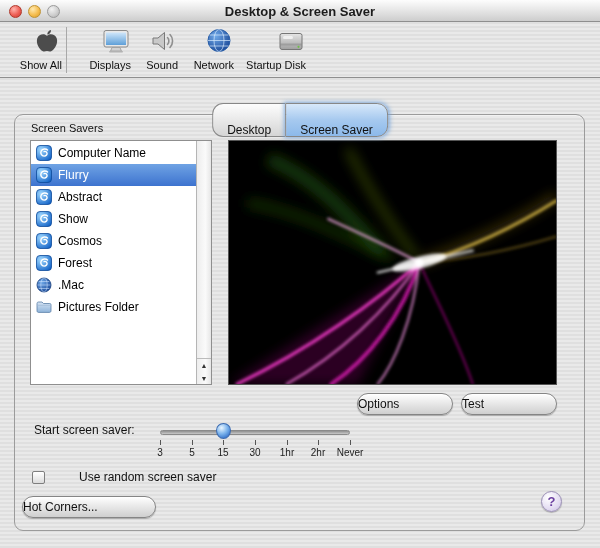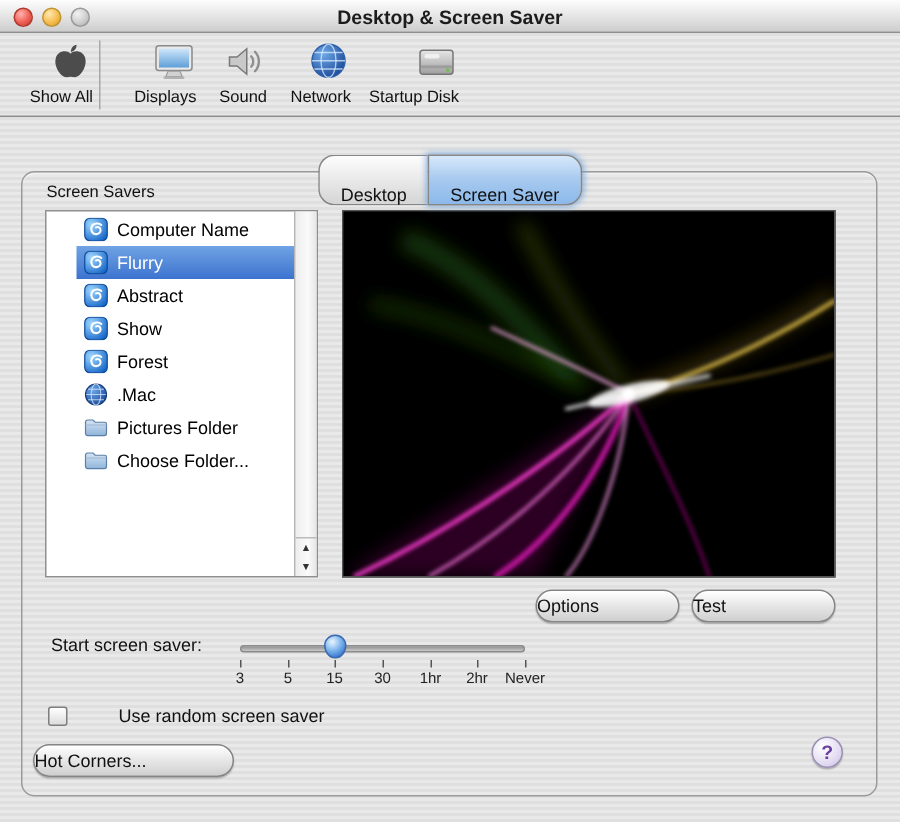--- a/index.html
+++ b/index.html
@@ -49,21 +49,21 @@
     position:absolute; left:14px; top:114px; width:571px; height:417px;
     border:1px solid #9b9b9b; border-radius:9px;
     box-shadow:inset 0 1px 0 rgba(255,255,255,.6);
   }
   .sec-label { position:absolute; font-size:11px; color:#111; }
   
   .listbox {
     position:absolute; left:30px; top:140px; width:182px; height:245px;
     background:#fff; border:1px solid #8f8f8f;
   }
-  .rows { position:absolute; left:0; top:1px; right:15px;margin-left:20px; }
+  .rows { position:absolute; left:0; top:1px; right:15px; }
   .row { display:flex; align-items:center; height:22px; padding-left:5px; font-size:12px; color:#000; }
   .row .ricon { width:16px; height:16px; margin-right:6px; flex:0 0 16px; }
   .row.sel { background:linear-gradient(#6fa3e4,#3d73cf); color:#fff; }
   .scrollbar {
     position:absolute; right:0; top:0; bottom:0; width:15px;
     border-left:1px solid #b5b5b5;
     background:linear-gradient(to right,#ededed,#fafafa 60%,#e6e6e6);
   }
   .sb-arrows { position:absolute; bottom:0; left:0; right:0; height:26px; border-top:1px solid #bbb; }
   .sb-arrow { display:block; height:13px; font-size:7px; line-height:13px; text-align:center; color:#333; }
@@ -242,39 +242,39 @@
       <div class="row">
         <span class="ricon"><svg width="16" height="16">
               <use href="#sym-swirl"></use>
             </svg></span>
         <span>Show</span>
       </div>
       <div class="row">
         <span class="ricon"><svg width="16" height="16">
               <use href="#sym-swirl"></use>
             </svg></span>
+        <span>Cosmos</span>
+      </div>
+      <div class="row">
+        <span class="ricon"><svg width="16" height="16">
+              <use href="#sym-swirl"></use>
+            </svg></span>
         <span>Forest</span>
       </div>
       <div class="row">
         <span class="ricon"><svg width="16" height="16">
               <use href="#sym-globe16"></use>
             </svg></span>
         <span>.Mac</span>
       </div>
       <div class="row">
         <span class="ricon"><svg width="16" height="16">
               <use href="#sym-folder"></use>
             </svg></span>
         <span>Pictures Folder</span>
-      </div>
-      <div class="row">
-        <span class="ricon"><svg width="16" height="16">
-              <use href="#sym-folder"></use>
-            </svg></span>
-        <span>Choose Folder...</span>
       </div>
     </div>
     <div class="scrollbar">
       <div class="sb-arrows">
         <span class="sb-arrow">▲</span>
         <span class="sb-arrow">▼</span>
       </div>
     </div>
   </div>
 

